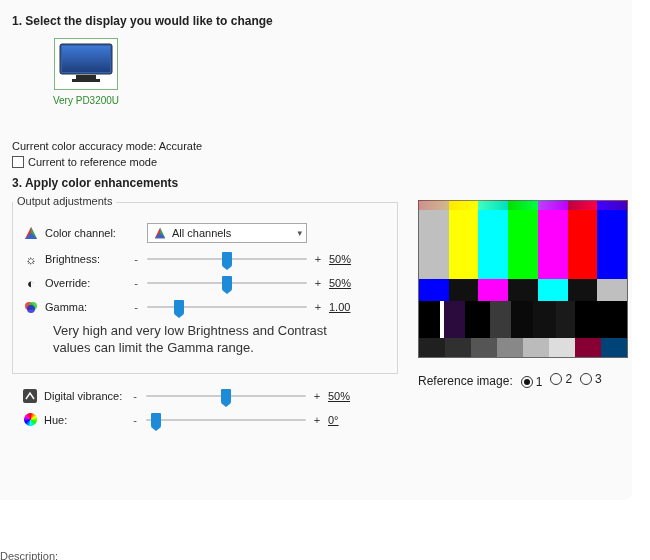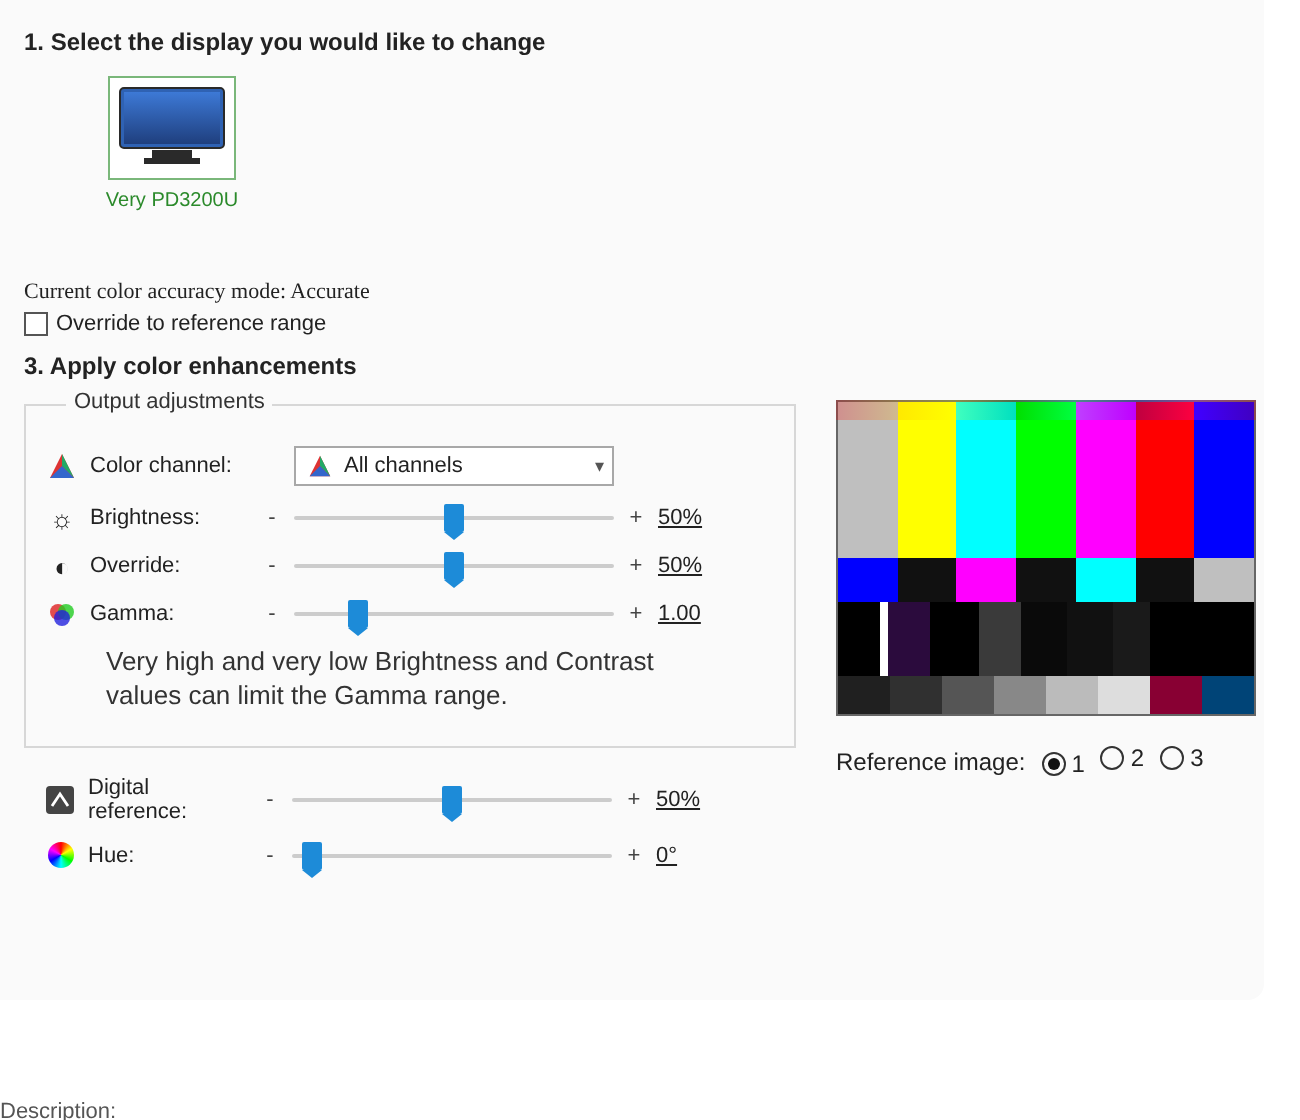--- a/index.html
+++ b/index.html
@@ -39,39 +39,39 @@
     display: inline-block;
     background: #fff;
   }
   .monitor-name {
     color: #2b8a2b;
     font-size: 10px;
     margin-top: 2px;
     white-space: nowrap;
   }
   .indent { margin-left: 22px; }
-  .mode-line { margin: 4px 0; font-size: 11px; font-family: Liberation Serif, serif; }
+  .mode-line { margin: 4px 0; font-size: 11px; }
   .checkbox-row { display: flex; align-items: center; gap: 4px; font-size: 11px; margin: 4px 0 8px 0; }
   .checkbox {
     width: 12px; height: 12px;
     border: 1px solid #555;
     background: #fff;
   }
   .columns { display: flex; gap: 10px; }
   .adjust-box {
     border: 1px solid #d7d7d7;
     width: 386px;
     position: relative;
     padding: 12px 10px 16px 10px;
     margin-top: 6px;
   }
   .group-label {
     position: absolute;
     top: -8px;
-    left: 20px;
+    left: 0;
     background: #fafafa;
     padding: 0 4px;
     font-size: 11px;
     color: #333;
   }
   .ctrl-row {
     display: flex;
     align-items: center;
     gap: 6px;
     margin: 8px 0;
@@ -203,21 +203,21 @@
       </svg>
     </div>
     <div class="monitor-name">Very PD3200U</div>
   </div>
 
   <div style="height:30px"></div>
 
   <div class="indent mode-line">Current color accuracy mode: Accurate</div>
   <div class="indent checkbox-row">
     <span class="checkbox"></span>
-    <span>Override to reference range</span>
+    <span>Current to reference mode</span>
   </div>
 
   <div class="section-title">3. Apply color enhancements</div>
 
   <div class="columns">
     <div>
       <div class="adjust-box">
         <span class="group-label">Output adjustments</span>
 
         <div class="ctrl-row">
@@ -289,21 +289,21 @@
       </div>
 
       <div class="lower-ctrls">
         <div class="ctrl-row">
           <span class="ctrl-icon">
             <svg width="14" height="14" viewBox="0 0 14 14">
                 <rect width="14" height="14" rx="2" fill="#444"></rect>
                 <path d="M3 10 L7 4 L11 10" stroke="#fff" fill="none" stroke-width="1.4"></path>
               </svg>
           </span>
-          <span class="ctrl-label">Digital reference:</span>
+          <span class="ctrl-label">Digital vibrance:</span>
           <span class="sign">-</span>
           <div class="slider">
             <div class="slider-track"></div>
             <div class="slider-thumb" style="left: 75px;"></div>
           </div>
           <span class="sign">+</span>
           <span class="val">50%</span>
         </div>
 
         <div class="ctrl-row">

